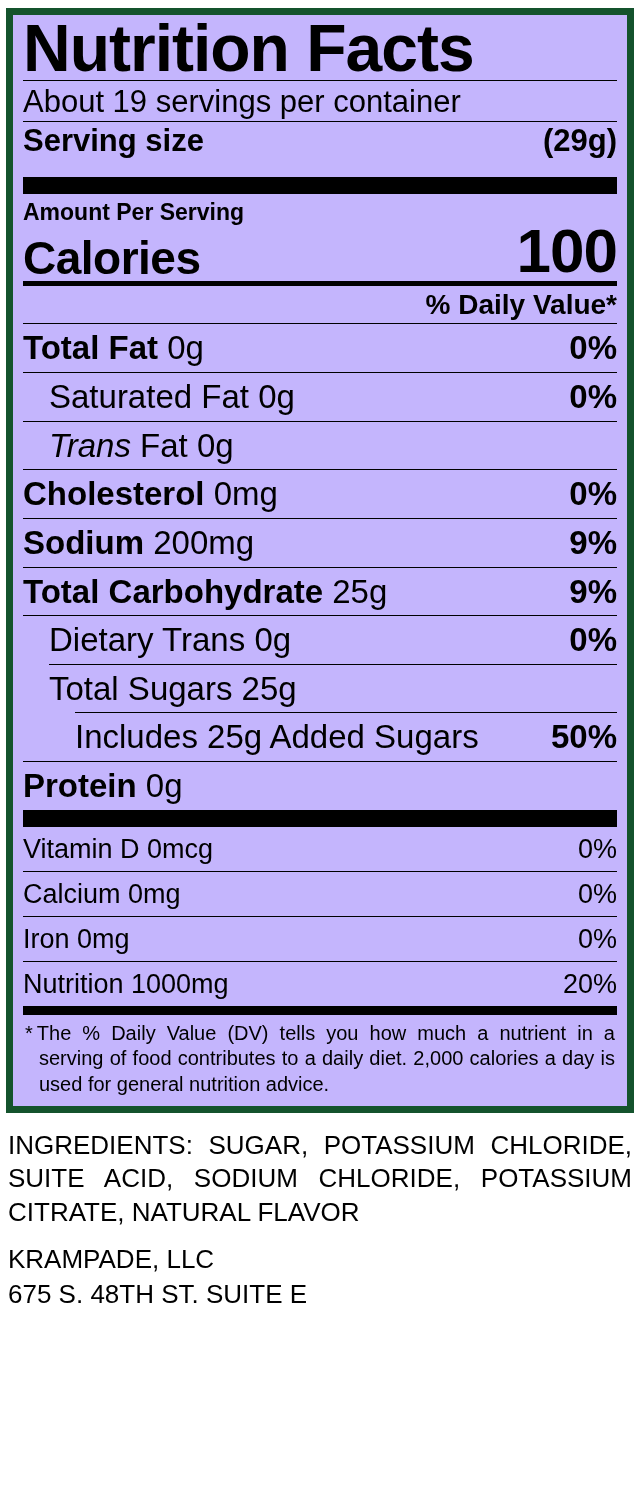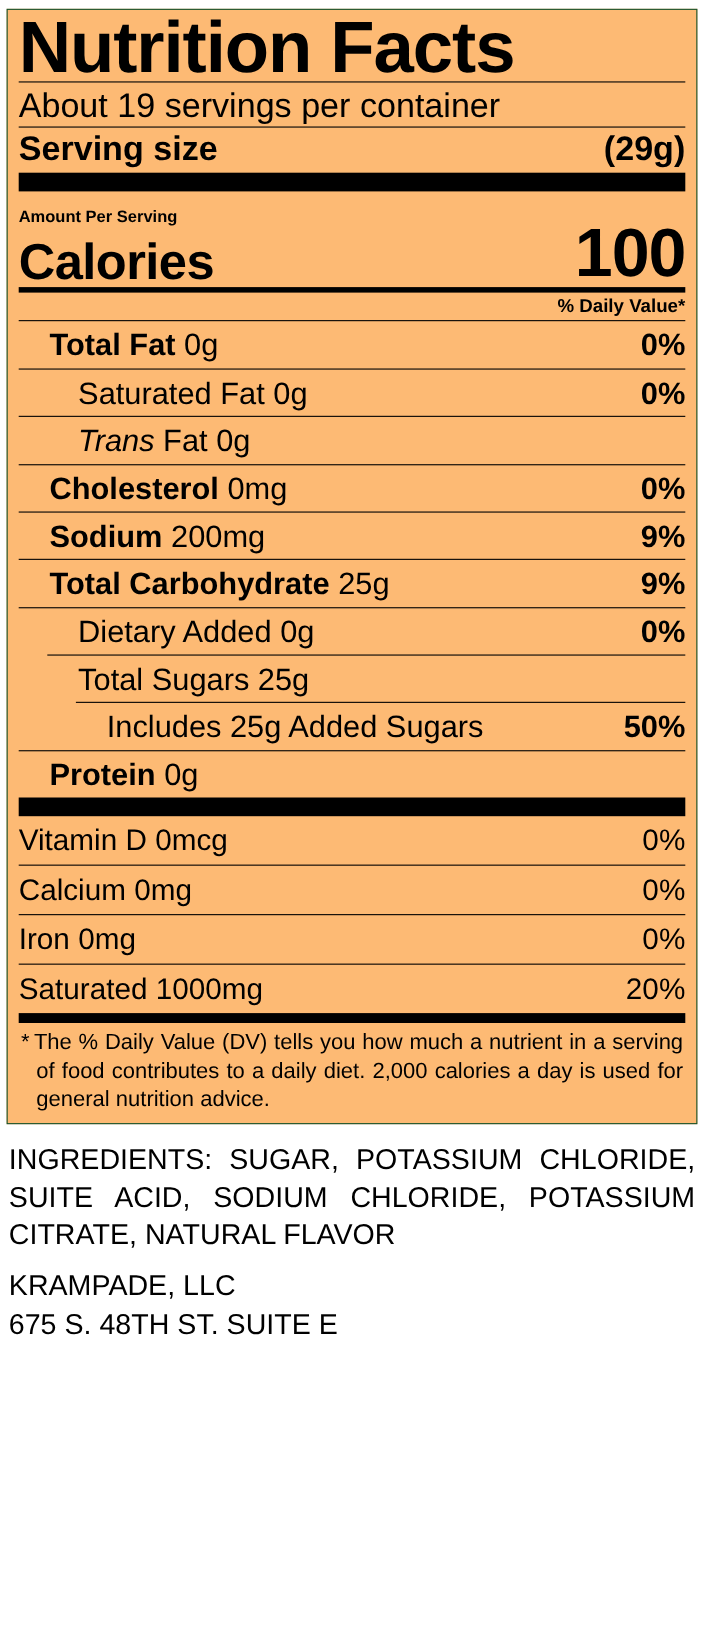--- a/index.html
+++ b/index.html
@@ -17,24 +17,24 @@
   }
   .page {
     width: 640px;
     height: 1495px;
     box-sizing: border-box;
     padding: 4px 0 0 0;
     position: relative;
   }
   .panel {
     box-sizing: border-box;
-    border: 1px solid #14532d;
+    border: 7px solid #14532d;
     margin: 4px 6px 0 6px;
     padding: 0 10px 8px 10px;
-    background: #fdba74;
+    background: #c4b5fd;
   }
 
   
   .nf-title {
     font-size: 66px;
     font-weight: bold;
     line-height: 0.95;
     letter-spacing: -1px;
     margin: 2px 0 0 0;
     white-space: nowrap;
@@ -54,28 +54,28 @@
 
   .row {
     display: flex;
     justify-content: space-between;
     align-items: baseline;
   }
 
   .serving-size {
     font-size: 31px;
     font-weight: bold;
-    padding: 1px 0 4px 0;
+    padding: 1px 0 18px 0;
     white-space: nowrap;
   }
 
   .amount-per {
-    font-size: 15px;
-    font-weight: bold;
-    padding-top: 15px;
+    font-size: 23px;
+    font-weight: bold;
+    padding-top: 5px;
     white-space: nowrap;
   }
 
   .calories-row {
     display: flex;
     justify-content: space-between;
     align-items: flex-end;
     margin-top: -4px;
   }
   .calories-label {
@@ -85,32 +85,31 @@
     line-height: 1.0;
   }
   .calories-value {
     font-size: 62px;
     font-weight: bold;
     line-height: 0.95;
     letter-spacing: -1px;
   }
 
   .dv-header {
-    font-size: 17px;
+    font-size: 28px;
     font-weight: bold;
     text-align: right;
     padding: 3px 0 2px 0;
     white-space: nowrap;
   }
 
   .nutrient {
-    font-size: 28px;
+    font-size: 33px;
     padding: 7px 0 6px 0;
     line-height: 1.05;
-    margin-left: 28px;
   }
   .nutrient .name { font-weight: bold; }
   .nutrient .plain { font-weight: normal; }
   .nutrient .pct { font-weight: bold; }
   .indent1 { padding-left: 26px; }
   .indent2 { padding-left: 52px; }
   .italic { font-style: italic; }
 
   .sub-rule {
     border-top: 1px solid #000;
@@ -215,21 +214,21 @@
     </div>
     <div class="rule-thin"></div>
 
     <div class="row nutrient">
       <span><span class="name">Total Carbohydrate</span> <span class="plain">25g</span></span>
       <span class="pct">9%</span>
     </div>
     <div class="rule-thin"></div>
 
     <div class="row nutrient indent1">
-      <span><span class="plain">Dietary Added</span> <span class="plain">0g</span></span>
+      <span><span class="plain">Dietary Trans</span> <span class="plain">0g</span></span>
       <span class="pct">0%</span>
     </div>
     <div class="sub-rule"></div>
 
     <div class="row nutrient indent1">
       <span><span class="plain">Total Sugars</span> <span class="plain">25g</span></span>
       <span class="pct"></span>
     </div>
     <div class="sub-rule2"></div>
 
@@ -258,21 +257,21 @@
     </div>
     <div class="rule-thin"></div>
 
     <div class="row vit">
       <span>Iron 0mg</span>
       <span class="pct">0%</span>
     </div>
     <div class="rule-thin"></div>
 
     <div class="row vit">
-      <span>Saturated 1000mg</span>
+      <span>Nutrition 1000mg</span>
       <span class="pct">20%</span>
     </div>
 
     <div class="rule-sep"></div>
 
     <div class="footnote">
       <span class="footnote-body">
         <span class="star">*</span><span>The % Daily Value (DV) tells you how much a nutrient in a serving of food contributes to a daily diet. 2,000 calories a day is used for general nutrition advice.</span>
       </span>
     </div>

